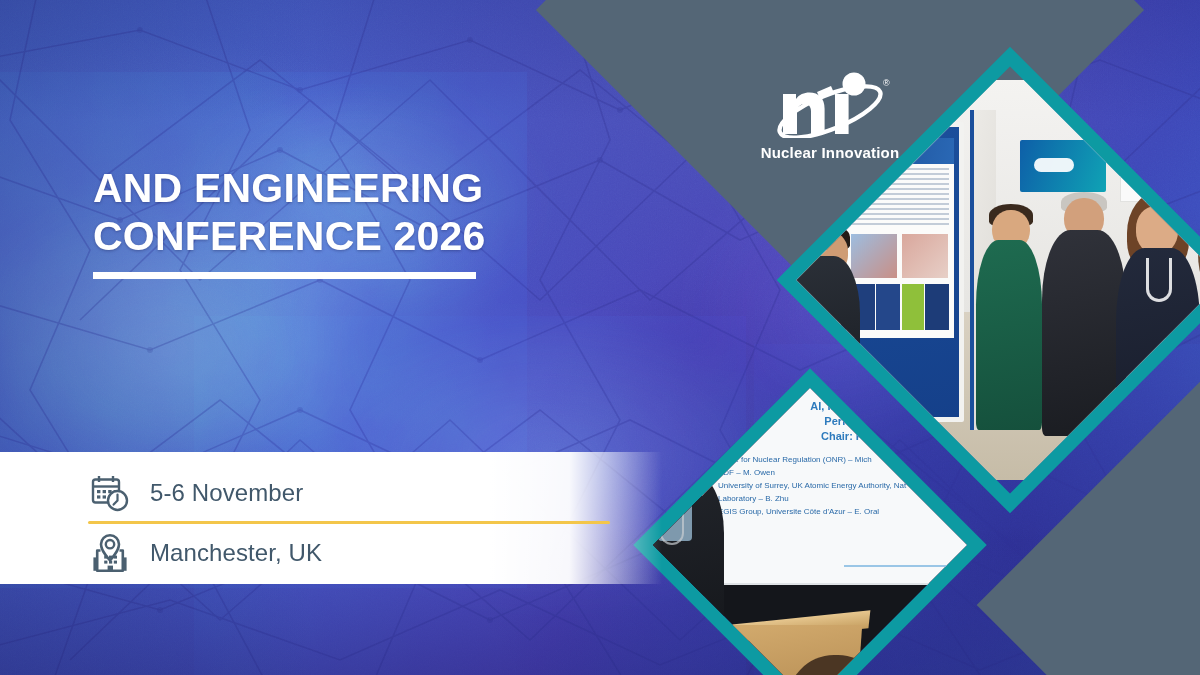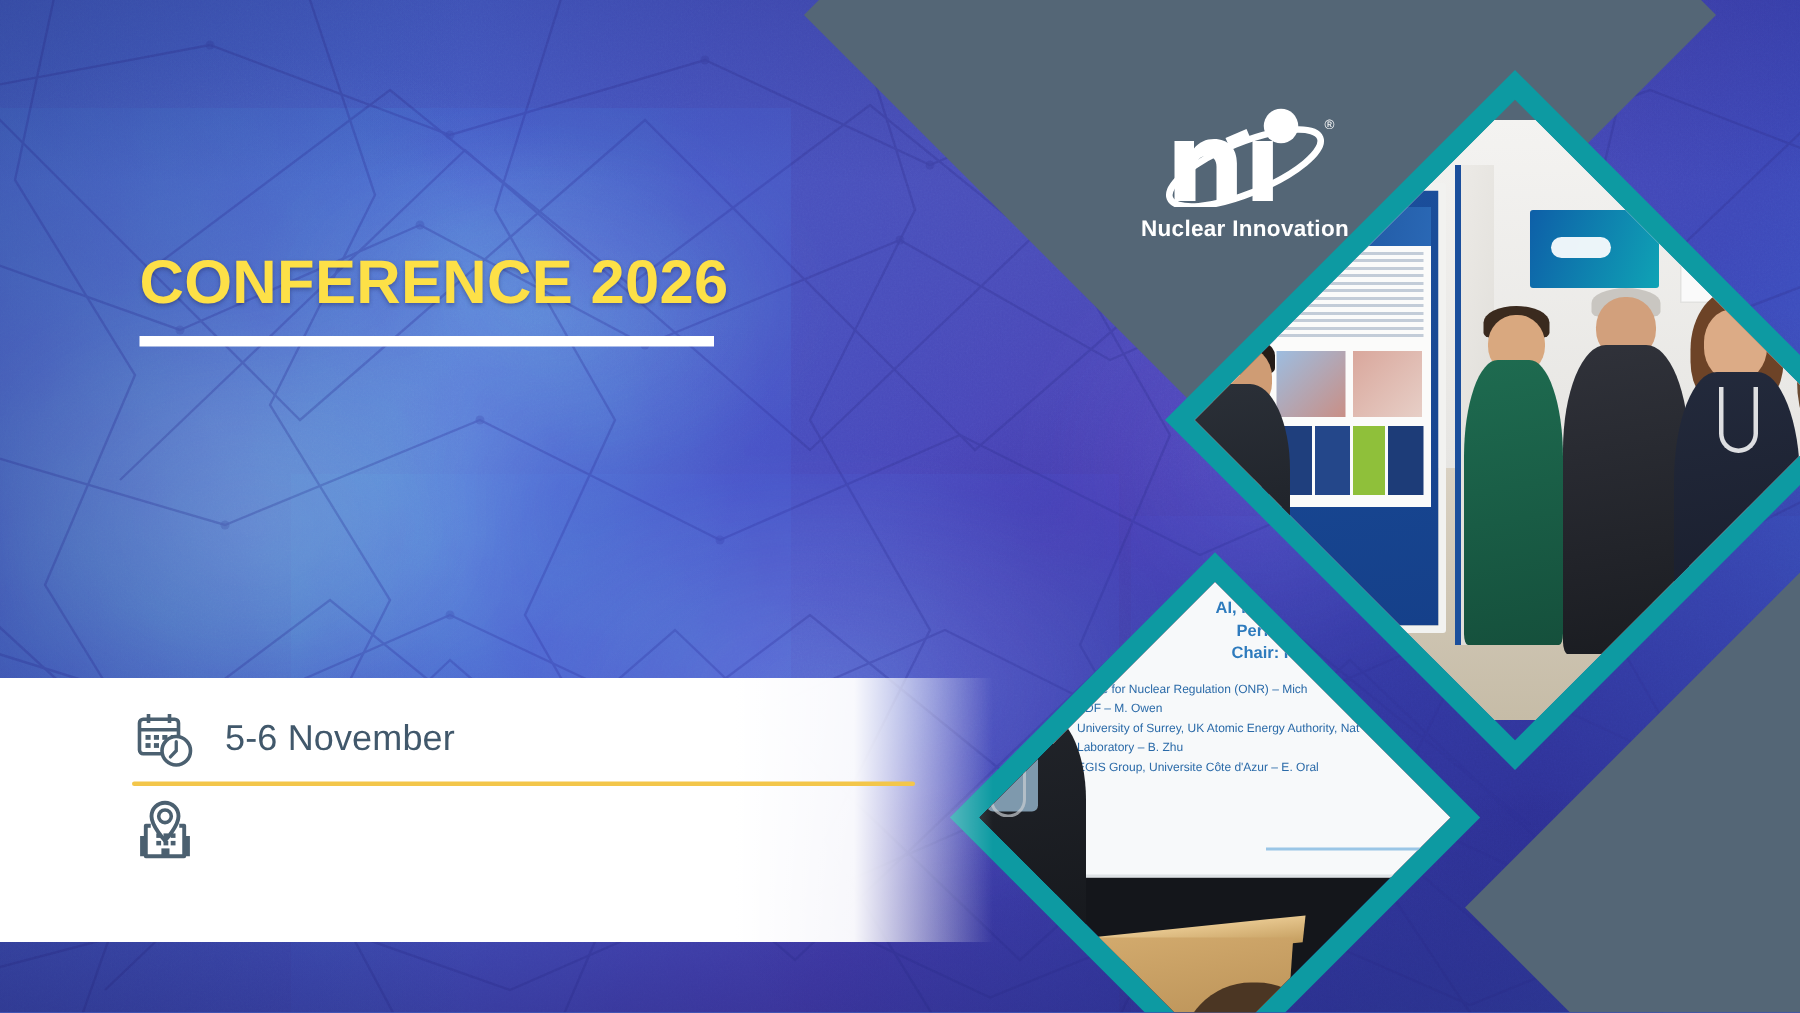--- a/index.html
+++ b/index.html
@@ -185,42 +185,42 @@
   .sl-lan { position:absolute; left:80px; top:150px; width:24px; height:50px;
     border:2px solid #c9cdd2; border-top:none; border-radius:0 0 12px 12px; opacity:.7; }
   .aud { position:absolute; border-radius:48% 48% 18% 18%; }
   .a2 { left:206px; bottom:-16px; width:100px; height:106px; background:#4b3623; }
   .a3 { left:292px; bottom:-44px; width:112px; height:118px; background:#8f6b45; }
 
   
   .info-panel {
     position:absolute;
     left:0; top:452px;
-    width:662px; height:176px;
+    width:662px; height:132px;
     background:linear-gradient(90deg,#ffffff 0%,#ffffff 74%,rgba(255,255,255,0.96) 86%,rgba(255,255,255,0) 100%);
     clip-path:polygon(0 0, 100% 0, 100% 100%, 0 100%);
   }
   .info-rows { position:absolute; left:88px; top:12px; width:530px; }
   .info-row { display:flex; align-items:center; height:57px; }
   .info-icon { width:44px; height:44px; flex:0 0 44px; display:flex; align-items:center; justify-content:center; }
   .info-text { margin-left:18px; color:#41586b; font-size:24px; font-weight:400; letter-spacing:.1px; }
   .info-divider { height:3px; width:522px; background:#f3c64a; border-radius:2px; }
 
   
   .title-block { position:absolute; left:93px; top:164px; width:560px; }
   .title-line {
     color:#ffffff;
     font-size:41px;
     line-height:48px;
     font-weight:bold;
     letter-spacing:.2px;
     text-shadow:0 1px 3px rgba(20,20,70,.35);
   }
   .title-accent {
-    color:#fde047;
+    color:#ffffff;
     font-size:41px;
     line-height:48px;
     font-weight:bold;
     letter-spacing:.2px;
     text-shadow:0 1px 3px rgba(20,20,70,.35);
   }
   .title-rule { margin-top:12px; width:383px; height:7px; background:#ffffff; }
 
   
   .logo { position:absolute; left:757px; top:72px; width:146px; height:96px; }
@@ -419,26 +419,28 @@
               <rect x="15.2" y="23.6" width="3.2" height="3.0"></rect>
               <rect x="20.0" y="23.6" width="3.2" height="3.0"></rect>
               <rect x="24.8" y="23.6" width="3.2" height="3.0"></rect>
               <rect x="15.2" y="28.6" width="3.2" height="3.0"></rect>
               <rect x="20.0" y="28.6" width="3.2" height="3.0"></rect>
               <rect x="24.8" y="28.6" width="3.2" height="3.0"></rect>
             </g>
             <rect x="18.6" y="33.6" width="5.4" height="5.2" fill="#4b6070"></rect>
           </svg>
         </span>
+        <span class="info-text">Manchester, UK</span>
       </div>
 
     </div>
   </div>
 
   <div class="title-block">
+    <div class="title-line">AND ENGINEERING</div>
     <div class="title-accent">CONFERENCE 2026</div>
     <div class="title-rule"></div>
   </div>
 
   <div class="logo">
     <div class="logo-mark">
       <svg width="146" height="66" viewBox="0 0 146 66">
         <g fill="#ffffff">
 
           <path d="M26 62 V22 h13 v5 c3.2 -4.3 8 -6.4 13.4 -6.4 c9.4 0 15.2 6 15.2 16.2 V62 h-13.6 V39.2

